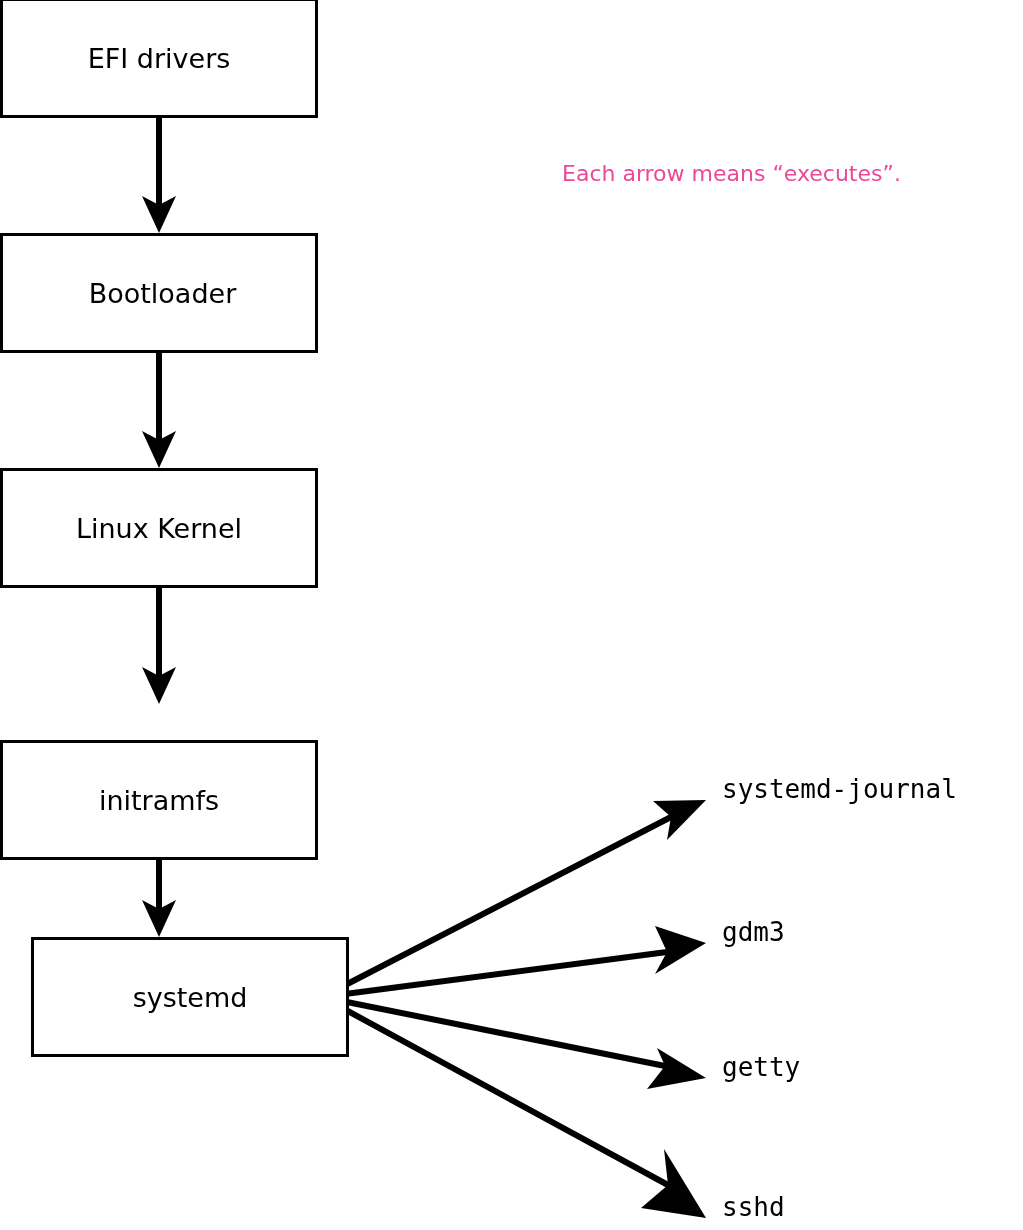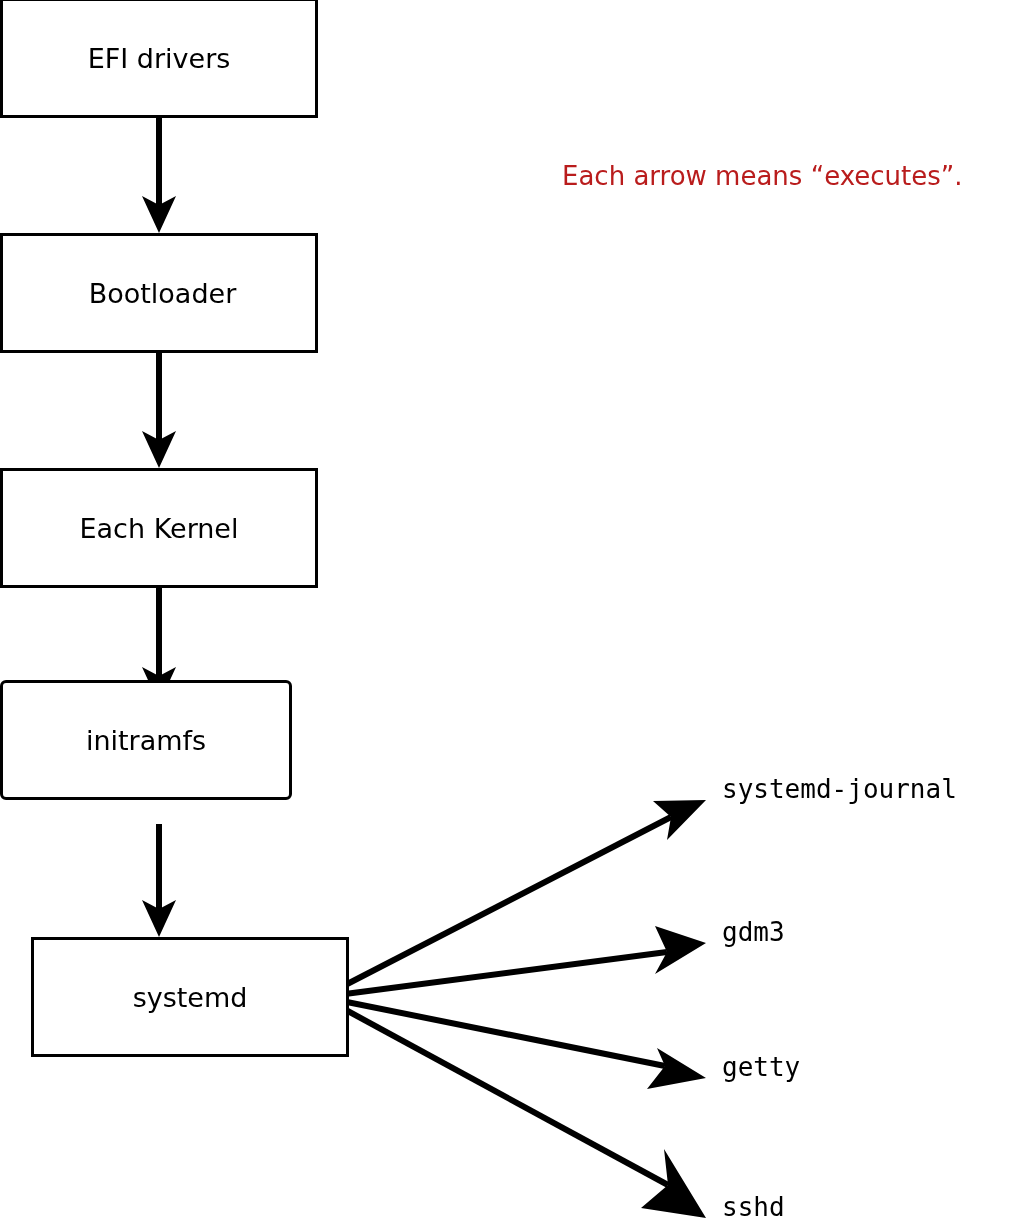--- a/index.html
+++ b/index.html
@@ -40,32 +40,32 @@
     font-family: "DejaVu Sans", "Liberation Sans", sans-serif;
     font-size: 27px;
     line-height: 1;
     color: #000000;
     white-space: nowrap;
   }
 
   #box-efi-drivers  { left: 0px; top: -2px;   width: 318px; height: 120px; }
   #box-bootloader   { left: 0px; top: 233px;  width: 318px; height: 120px; padding-left: 7px; }
   #box-linux-kernel { left: 0px; top: 468px;  width: 318px; height: 120px; }
-  #box-initramfs    { left: 0px; top: 680px;  width: 292px; height: 120px; border-radius: 6px; }
+  #box-initramfs    { left: 0px; top: 740px;  width: 318px; height: 120px; }
   #box-systemd      { left: 0px; top: 937px;  width: 318px; height: 120px; margin-left: 31px; }
 
   
   #legend-caption {
     position: absolute;
     left: 562px;
     top: 163px;
     font-family: "DejaVu Sans", "Liberation Sans", sans-serif;
-    font-size: 26px;
+    font-size: 22px;
     line-height: 1;
-    color: #b91c1c;
+    color: #ec4899;
     white-space: nowrap;
   }
 
   
   .service-label {
     position: absolute;
     font-family: "DejaVu Sans Mono", "Liberation Mono", monospace;
     font-size: 26px;
     line-height: 1;
     color: #000000;
@@ -136,21 +136,21 @@
 
   <div class="proc-box" id="box-efi-drivers">
     <span class="proc-box-label">EFI drivers</span>
   </div>
 
   <div class="proc-box" id="box-bootloader">
     <span class="proc-box-label">Bootloader</span>
   </div>
 
   <div class="proc-box" id="box-linux-kernel">
-    <span class="proc-box-label">Each Kernel</span>
+    <span class="proc-box-label">Linux Kernel</span>
   </div>
 
   <div class="proc-box" id="box-initramfs">
     <span class="proc-box-label">initramfs</span>
   </div>
 
   <div class="proc-box" id="box-systemd">
     <span class="proc-box-label">systemd</span>
   </div>
 

